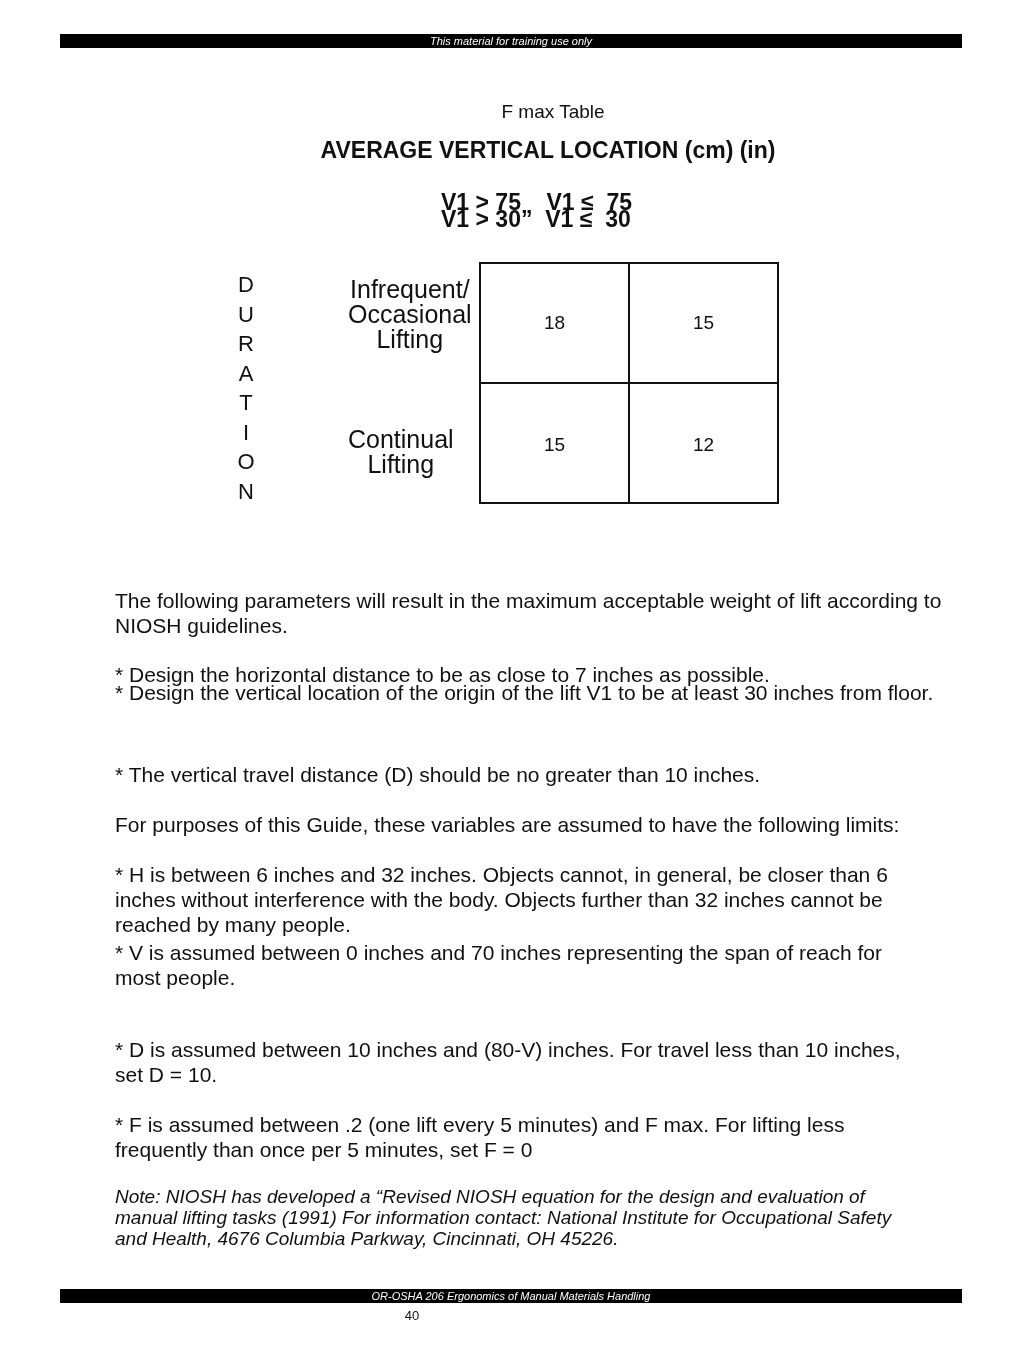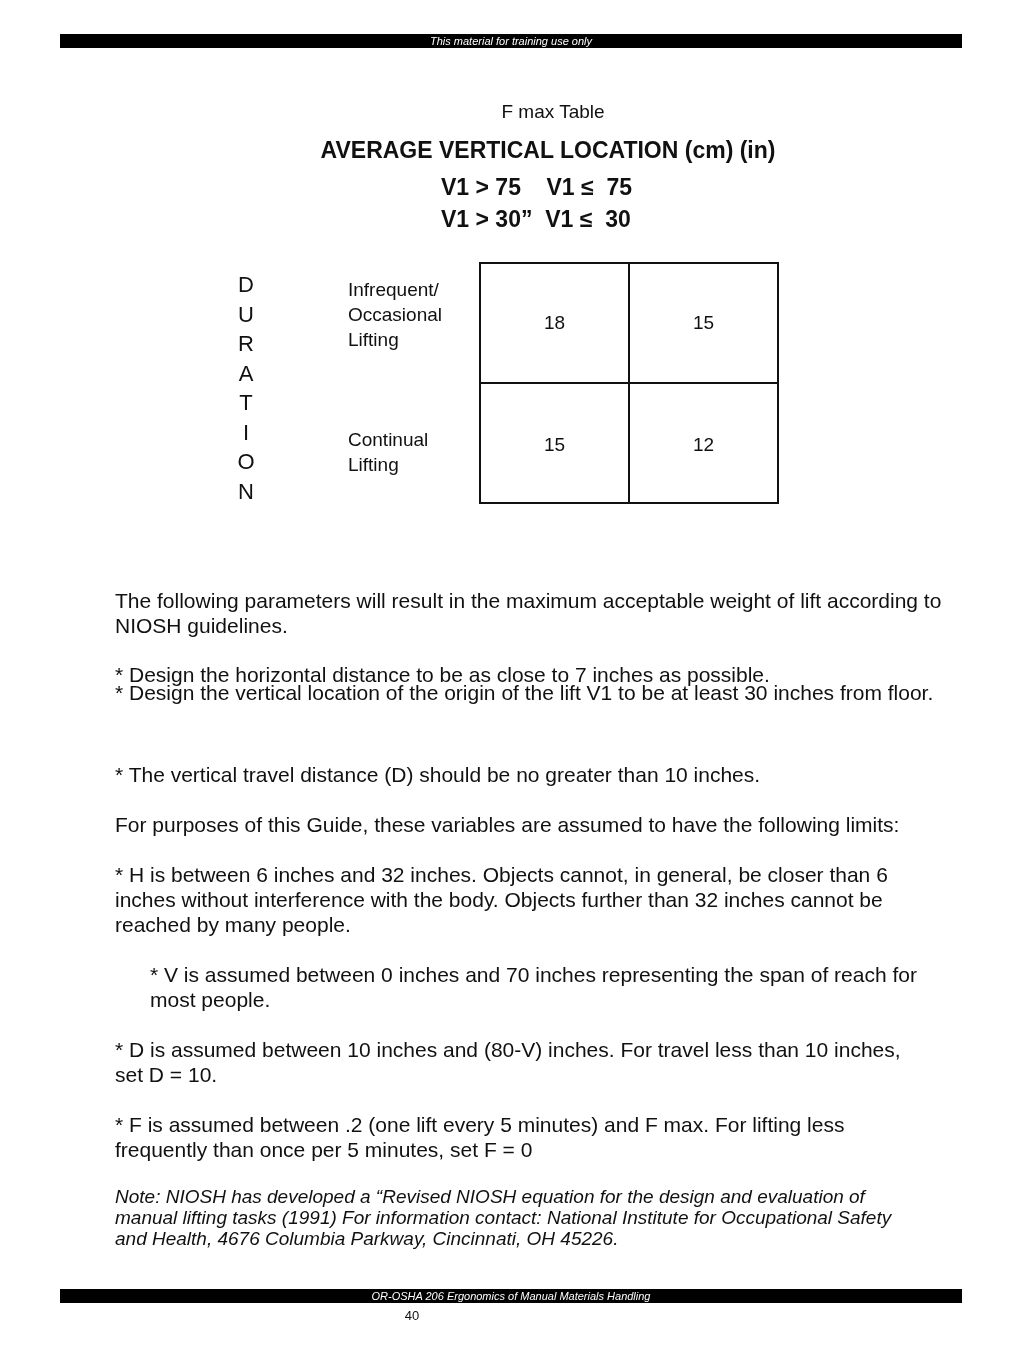--- a/index.html
+++ b/index.html
@@ -6,24 +6,24 @@
     body { width: 1024px; height: 1365px; position: relative; overflow: hidden;
            font-family: "Liberation Sans", sans-serif; color: #111; }
     .bar { position: absolute; left: 60px; width: 902px; height: 14px; background: #000000;
            color: #ffffff; font-style: italic; font-size: 11px; line-height: 14px; text-align: center; }
     #top-bar { top: 34px; }
     #bottom-bar { top: 1289px; }
     #page-number { position: absolute; top: 1308px; left: 0; width: 824px; text-align: center; font-size: 13px; }
     #fmax-title { position: absolute; top: 101px; left: 0; width: 1106px; text-align: center; font-size: 19px; }
     #avl-heading { position: absolute; top: 137px; left: 0; width: 1096px; text-align: center; font-size: 23px; font-weight: bold; }
     .vrow { position: absolute; left: 441px; font-size: 23px; font-weight: bold; white-space: pre; }
-    #vrow-1 { top: 174px; }
+    #vrow-1 { top: 189px; }
     #vrow-2 { top: 206px; }
     #duration { position: absolute; top: 270px; left: 236px; width: 20px; text-align: center; font-size: 22px; line-height: 29.5px; }
-    .row-label { position: absolute; left: 348px; font-size: 19px; line-height: 25px; }
+    .row-label { position: absolute; left: 348px; font-size: 25px; line-height: 25px; text-align: center; }
     #label-infrequent { top: 277px; }
     #label-continual { top: 427px; }
     #grid { position: absolute; top: 262px; left: 479px; border-collapse: collapse; padding-left: 7px; }
     #grid td { border: 2px solid #111; width: 147px; height: 116px; text-align: center; font-size: 19px; padding: 0; }
     #grid tr.r0 td { vertical-align: top; padding-top: 48px; height: 70px; }
     #grid tr.r1 td { vertical-align: top; padding-top: 50px; height: 68px; }
     .para { position: absolute; left: 115px; width: 830px; font-size: 21px; line-height: 25px; }
     #note { position: absolute; left: 115px; top: 1186px; width: 780px; font-size: 19px; line-height: 21px; font-style: italic; }
   </style>
 </head>
@@ -65,20 +65,20 @@
   </tr>
 </tbody>
   </table>
 
 <div class="para" style="top:588px;">The following parameters will result in the maximum acceptable weight of lift according to NIOSH guidelines.</div>
 <div class="para" style="top:662px;">*  Design the horizontal distance to be as close to 7 inches as possible.</div>
 <div class="para" style="top:680px; width: 850px;">*  Design the vertical location of the origin of the lift V1 to be at least 30 inches from floor.</div>
 <div class="para" style="top:762px;">*  The vertical travel distance (D) should be no greater than 10 inches.</div>
 <div class="para" style="top:812px;">For purposes of this Guide, these variables are assumed to have the following limits:</div>
 <div class="para" style="top:862px; width: 790px;">*  H is between 6 inches and 32 inches.  Objects cannot, in general, be closer than 6 inches without interference with the body.  Objects further than 32 inches cannot be reached by many people.</div>
-<div class="para" style="top:962px; width: 790px; margin-left: 35px;">*  V is assumed between 0 inches and 70 inches representing the span of reach for most people.</div>
+<div class="para" style="top:940px; width: 790px;">*  V is assumed between 0 inches and 70 inches representing the span of reach for most people.</div>
 <div class="para" style="top:1037px; width: 800px;">*  D is assumed between 10 inches and (80-V) inches.  For travel less than 10 inches, set D = 10.</div>
 <div class="para" style="top:1112px; width: 760px;">*  F is assumed between .2 (one lift every 5 minutes) and F max.  For lifting less frequently than once per 5 minutes, set F = 0</div>
 
 <div id="note">Note:  NIOSH has developed a “Revised NIOSH equation for the design and evaluation of manual lifting tasks (1991)  For information contact:  National Institute for Occupational Safety and Health, 4676 Columbia Parkway, Cincinnati, OH 45226.</div>
 
 <div class="bar" id="bottom-bar">OR-OSHA 206  Ergonomics of Manual Materials Handling</div>
 <div id="page-number">40</div>
 
 </body></html>

